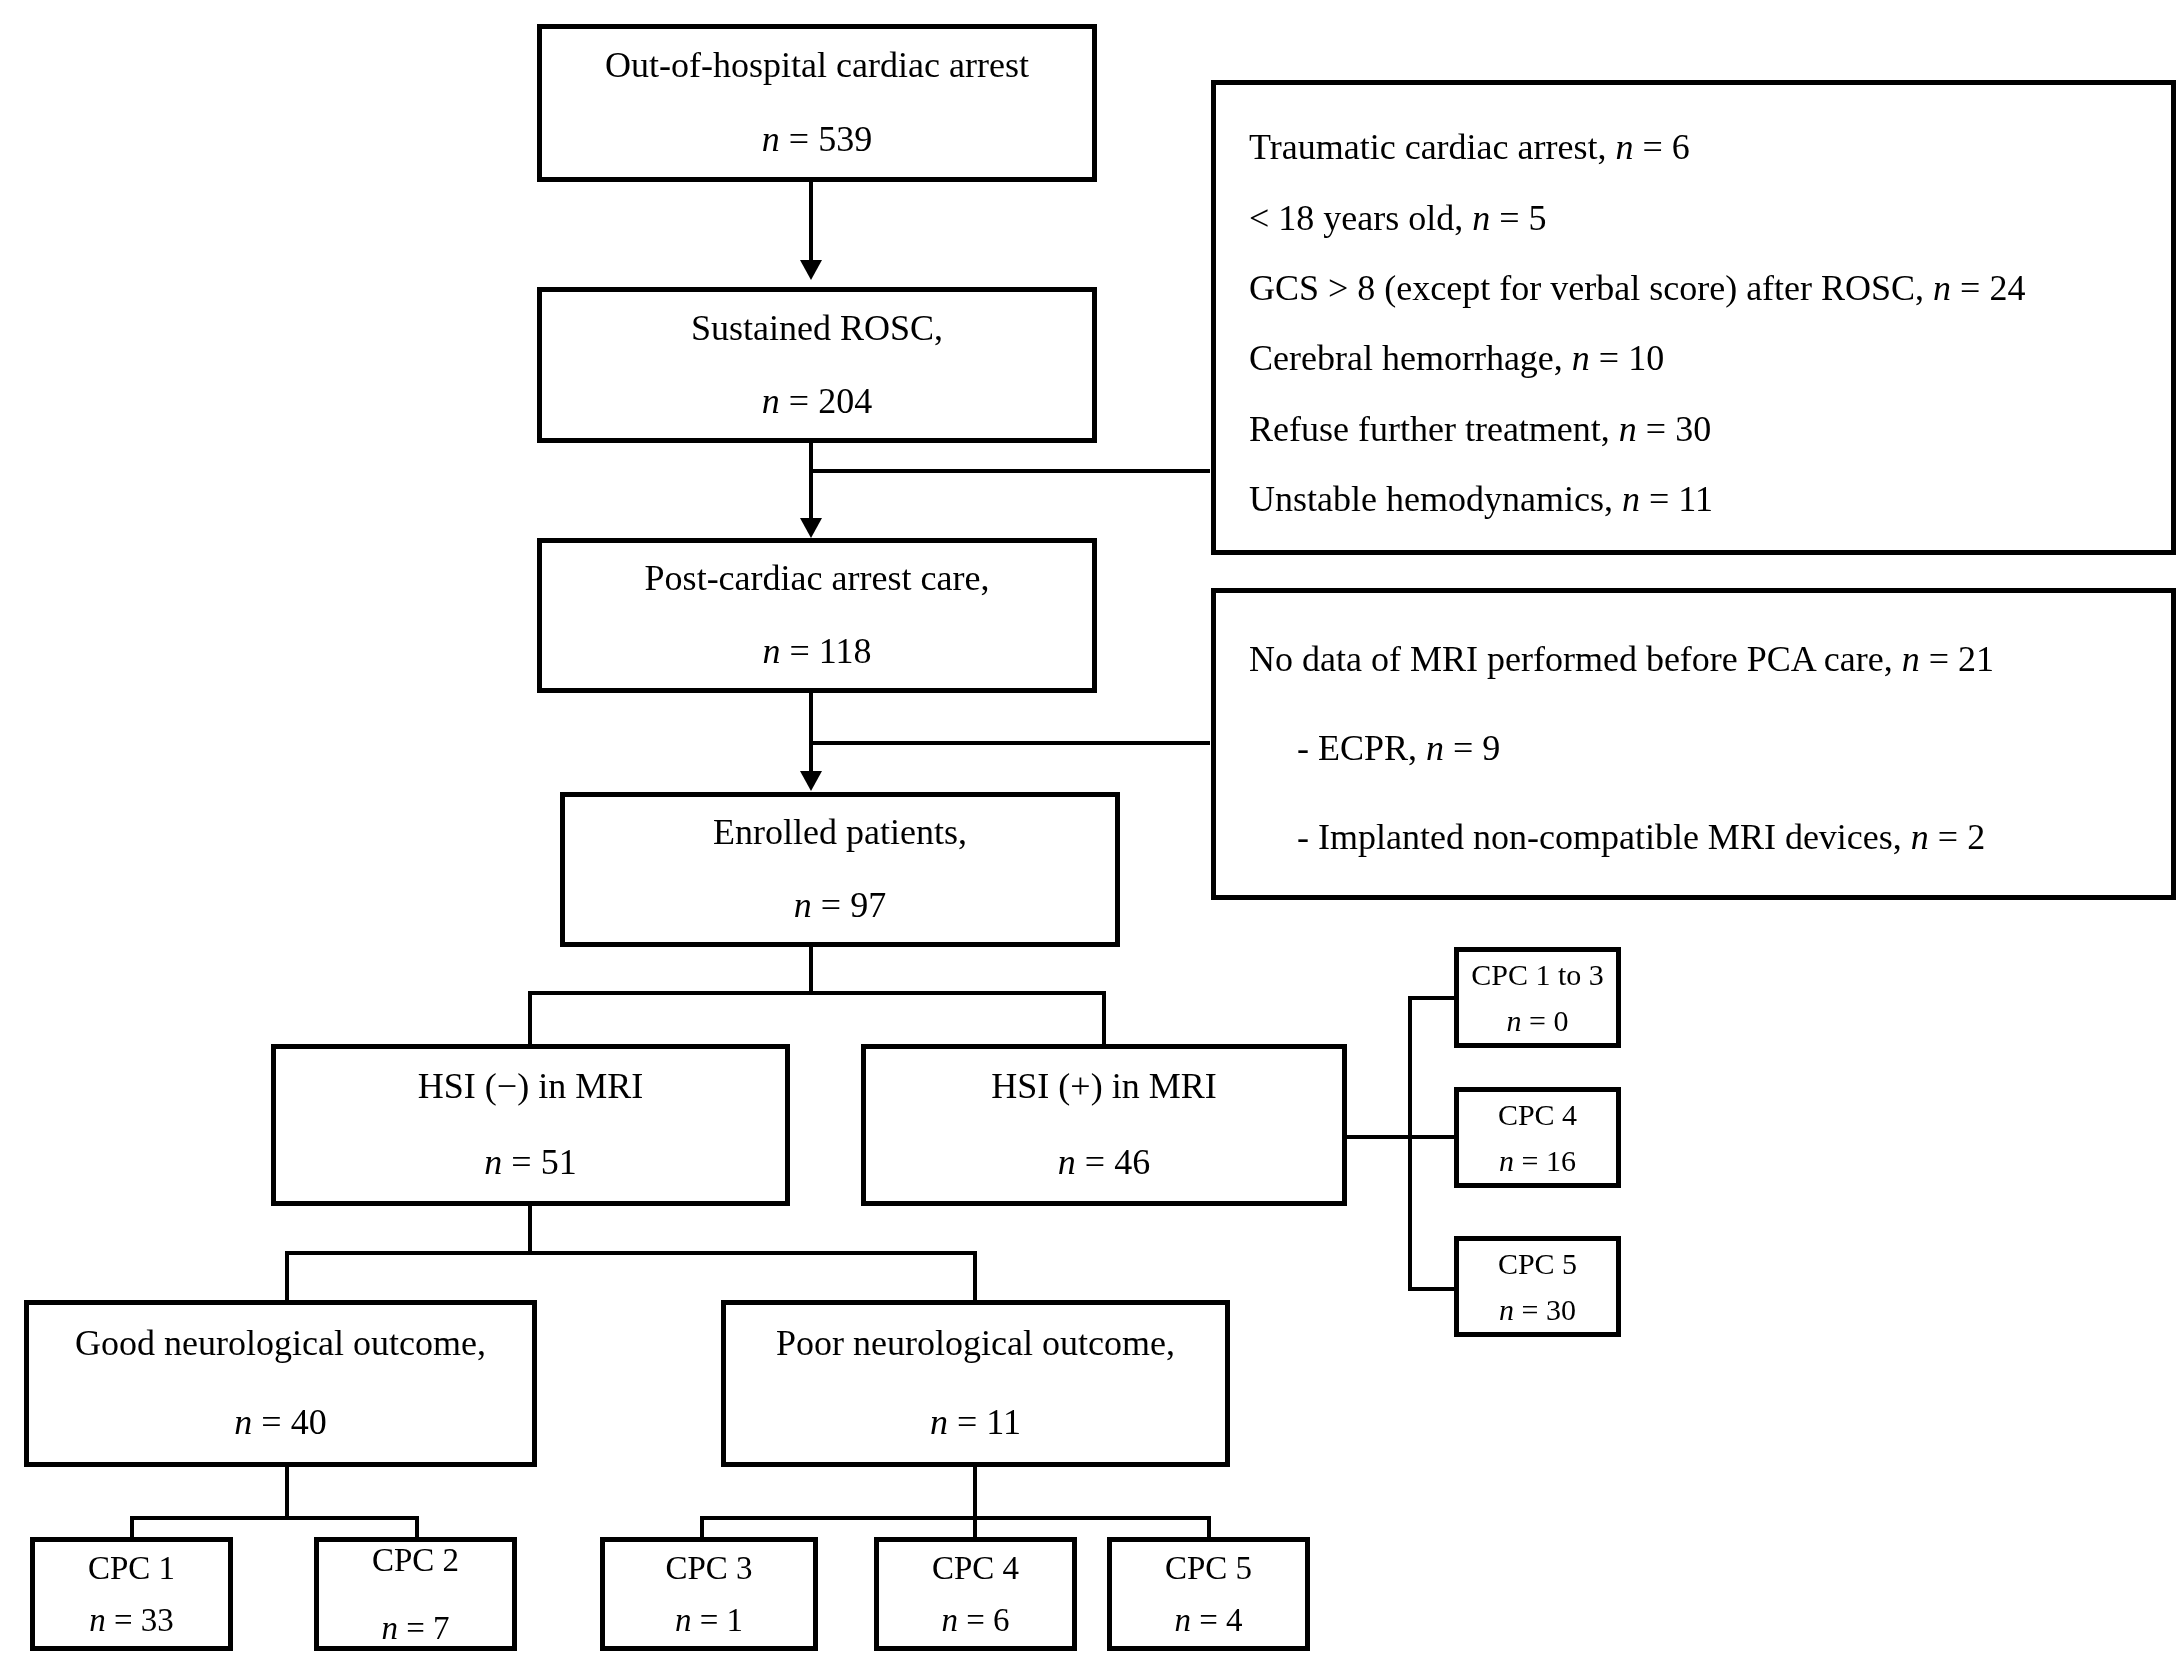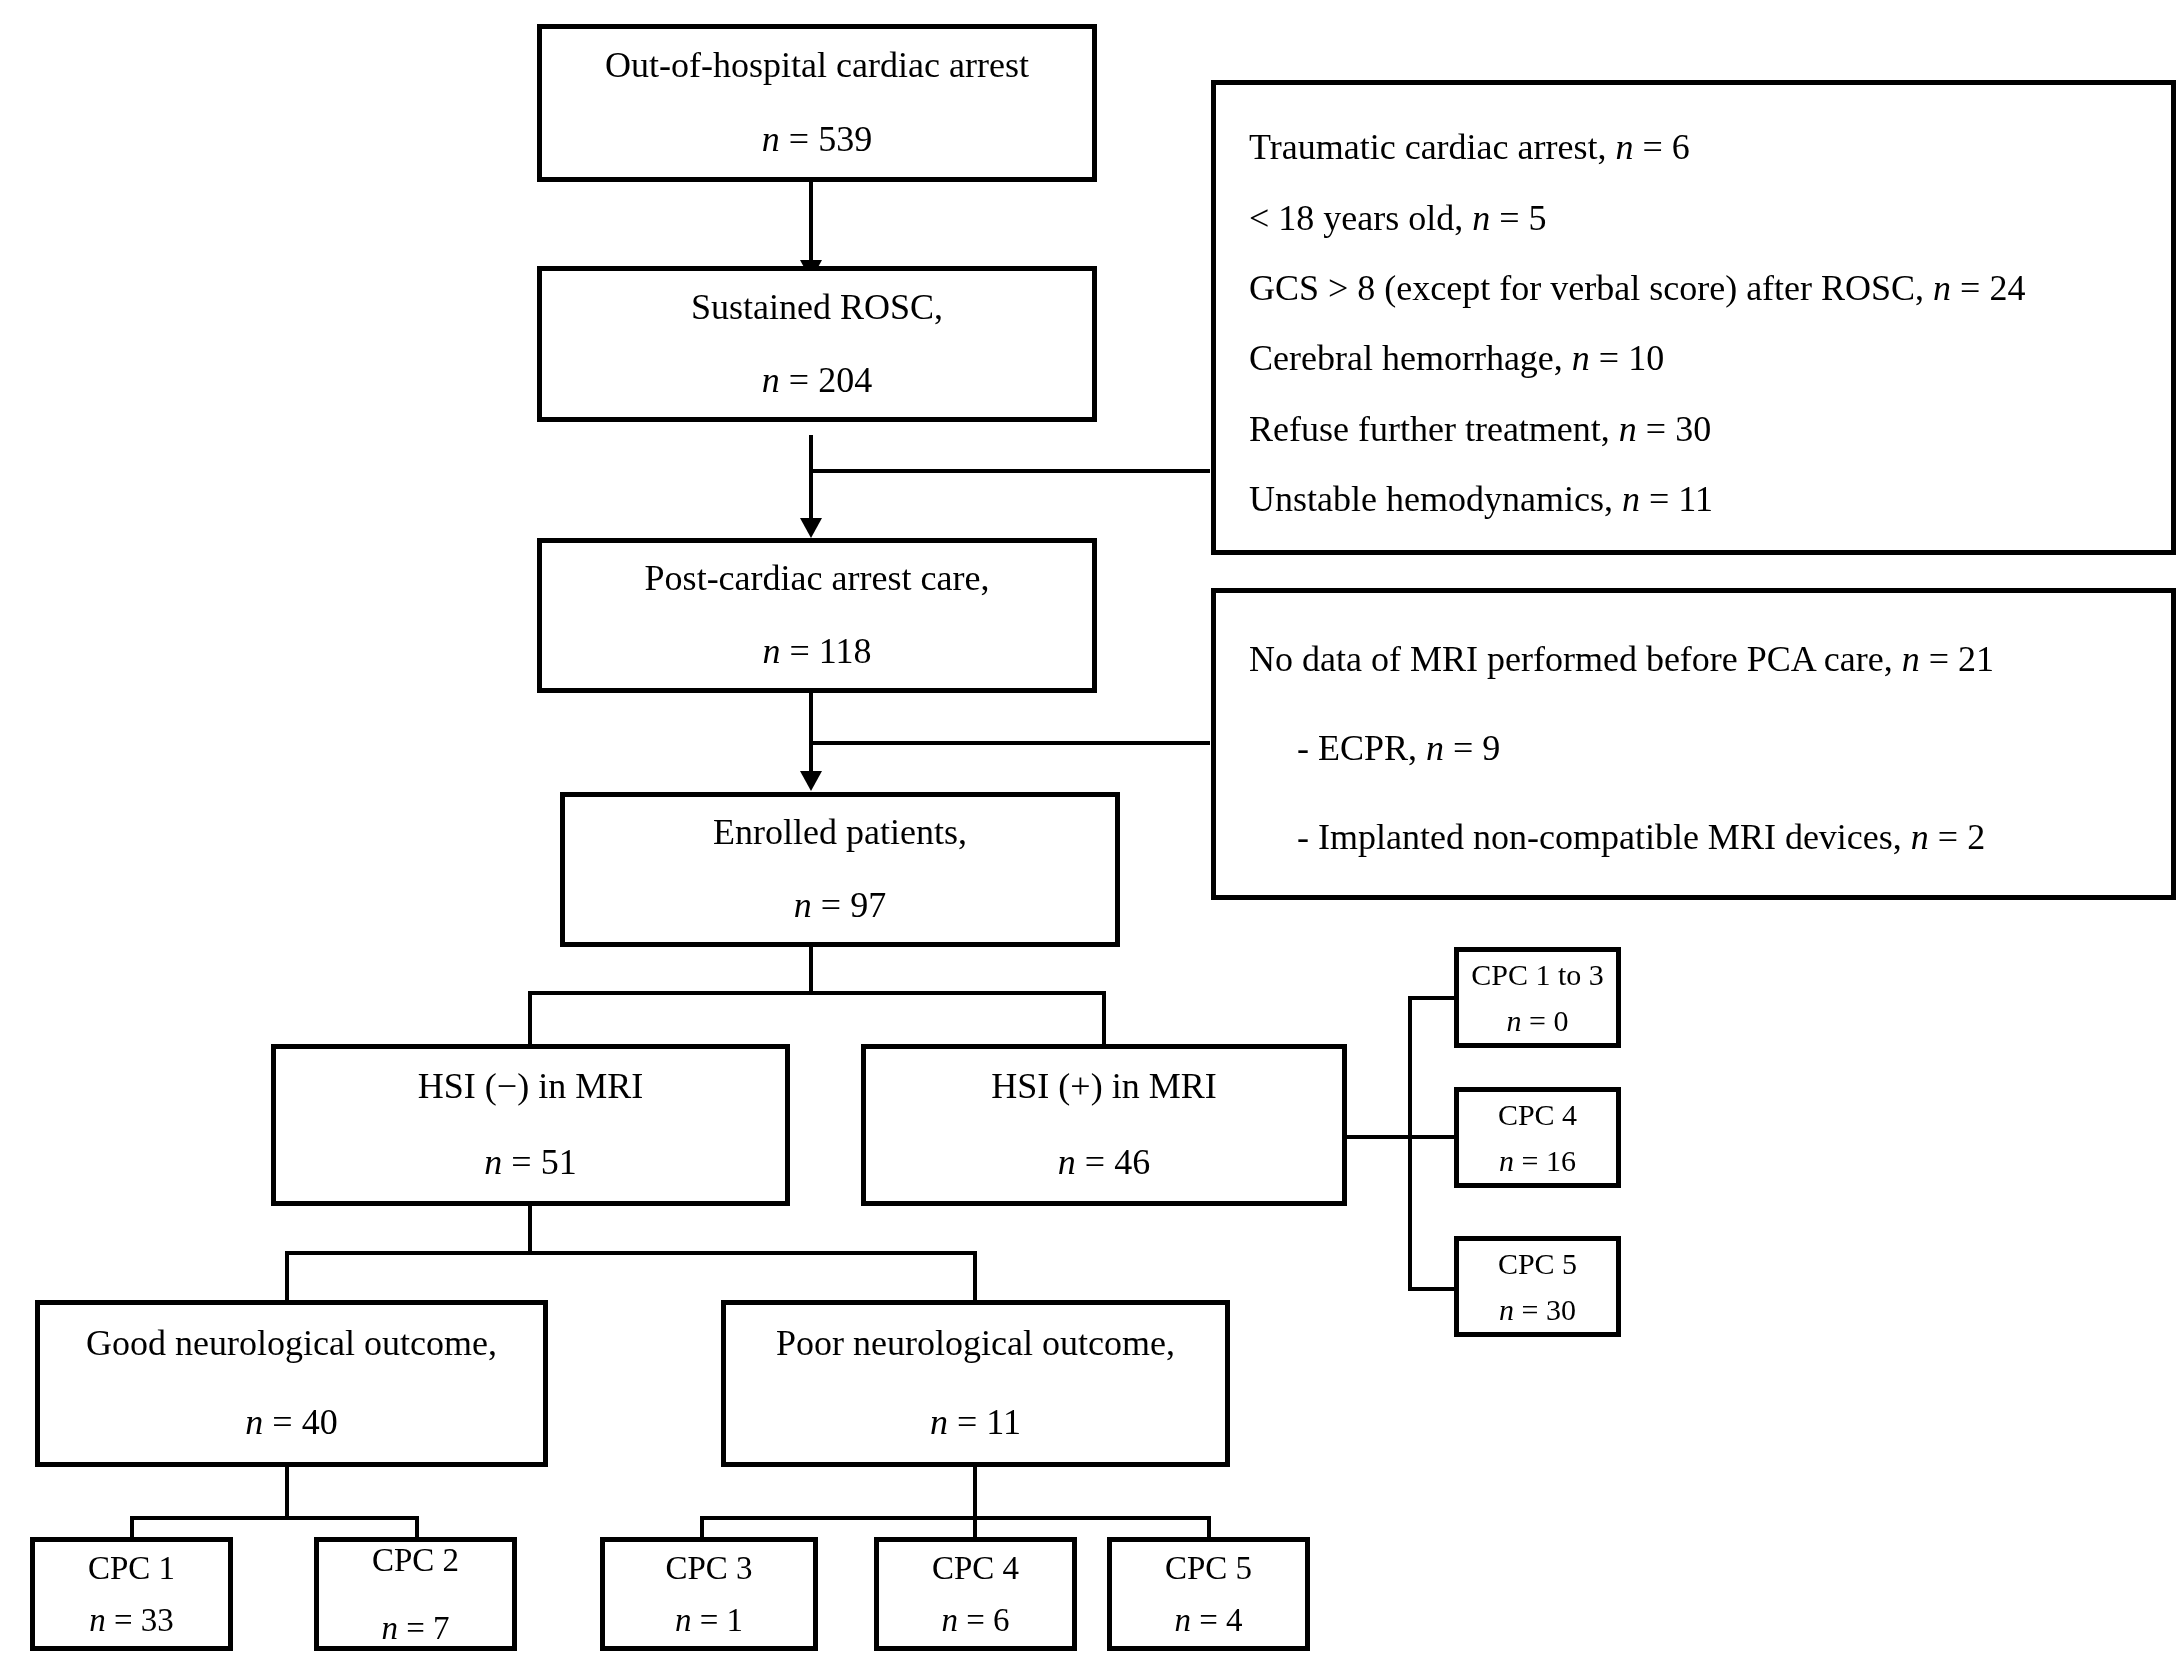--- a/index.html
+++ b/index.html
@@ -72,21 +72,21 @@
 </head>
 <body>
 
 <div id="canvas">
 
   <div class="box fs-big" style="left:537px; top:24px;  width:560px; height:158px;">
     <span class="label">Out-of-hospital cardiac arrest</span>
     <span class="count"><i>n</i> = 539</span>
   </div>
 
-  <div class="box fs-big" style="left:537px; top:266px; width:560px; height:156px;">
+  <div class="box fs-big" style="left:537px; top:287px; width:560px; height:156px;">
     <span class="label">Sustained ROSC,</span>
     <span class="count"><i>n</i> = 204</span>
   </div>
 
   <div class="box fs-big" style="left:537px; top:538px; width:560px; height:155px;">
     <span class="label">Post-cardiac arrest care,</span>
     <span class="count"><i>n</i> = 118</span>
   </div>
 
   <div class="box fs-big" style="left:537px; top:792px; width:560px; height:155px;margin-left:23px;">
@@ -127,21 +127,21 @@
   <div class="box fs-sm" style="left:1454px; top:1087px; width:167px; height:101px;">
     <span class="label">CPC 4</span>
     <span class="count"><i>n</i> = 16</span>
   </div>
 
   <div class="box fs-sm" style="left:1454px; top:1236px; width:167px; height:101px;">
     <span class="label">CPC 5</span>
     <span class="count"><i>n</i> = 30</span>
   </div>
 
-  <div class="box fs-big" style="left:35px; top:1300px; width:513px; height:167px;">
+  <div class="box fs-big" style="left:24px; top:1300px; width:513px; height:167px;">
     <span class="label">Good neurological outcome,</span>
     <span class="count"><i>n</i> = 40</span>
   </div>
 
   <div class="box fs-big" style="left:721px; top:1300px; width:509px; height:167px;">
     <span class="label">Poor neurological outcome,</span>
     <span class="count"><i>n</i> = 11</span>
   </div>
 
   <div class="box fs-mid" style="left:30px; top:1537px; width:203px; height:114px;">

